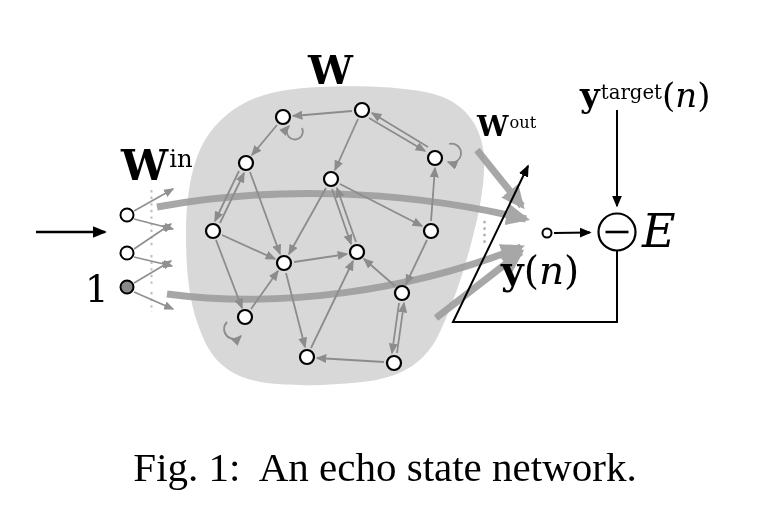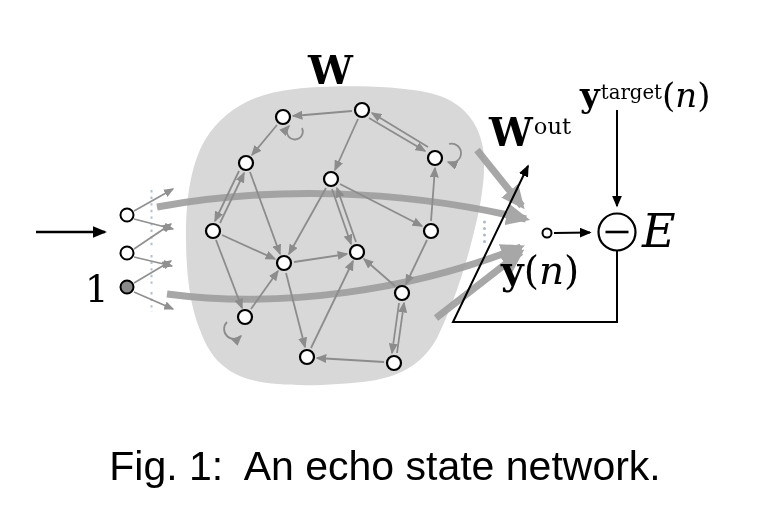--- a/index.html
+++ b/index.html
@@ -4,21 +4,21 @@
 <style>
   html,body{margin:0;padding:0;background:#ffffff;}
   #fig{position:relative;width:770px;height:510px;background:#ffffff;overflow:hidden;
        font-family:"DejaVu Serif",serif;color:#000;}
   #diagram{position:absolute;left:0;top:0;}
   .lbl{position:absolute;line-height:1;white-space:nowrap;color:#000;}
   .lbl b{font-weight:bold;font-style:normal;}
   .lbl i{font-style:italic;}
   .lbl sup{font-size:0.58em;position:relative;top:-0.52em;vertical-align:baseline;margin-left:1px;}
   #caption{position:absolute;left:0;top:443px;width:770px;text-align:center;
-           font-family:Liberation Sans, sans-serif;font-size:41px;white-space:pre;}
+           font-family:Liberation Serif, serif;font-size:41px;white-space:pre;}
 </style>
 </head>
 <body>
 
 <div id="fig">
 
 <svg id="diagram" width="770" height="510" viewBox="0 0 770 510" xmlns="http://www.w3.org/2000/svg">
   <defs>
     <marker id="mThin" viewBox="0 0 6 5" markerWidth="6" markerHeight="5" refX="5.2" refY="2.5" orient="auto">
       <path d="M0,0 L6,2.5 L0,5 Z" fill="#8c8c8c"></path>
@@ -128,24 +128,25 @@
     <line x1="554" y1="233" x2="590" y2="232.5" stroke="#000" stroke-width="2" marker-end="url(#mBlack)"></line>
     <circle cx="547" cy="233" r="4.5" fill="#fff" stroke="#000" stroke-width="2"></circle>
     <circle cx="617" cy="232" r="18.5" fill="#fff" stroke="#000" stroke-width="2.2"></circle>
     <line x1="605.5" y1="232" x2="628.5" y2="232" stroke="#000" stroke-width="2.6"></line>
   </g>
 </svg>
 
 
 <div class="lbl" style="left:85px;top:271px;font-size:37px">1</div>
 
+<div class="lbl" style="left:121px;top:145px;font-size:42px"><b>W</b><sup>in</sup></div>
 
 <div class="lbl" style="left:308px;top:50px;font-size:40px"><b>W</b></div>
 
-<div class="lbl" style="left:489px;top:113px;font-size:39px"><b>W</b><sup>out</sup></div>
+<div class="lbl" style="left:477px;top:113px;font-size:28px"><b>W</b><sup>out</sup></div>
 
 
 <div class="lbl" style="left:501px;top:251px;font-size:39px"><b>y</b><span>(</span><i>n</i><span>)</span></div>
 
 <div class="lbl" style="left:580px;top:78px;font-size:34px"><b>y</b><sup style="top:-0.42em">target</sup><span>(</span><i>n</i><span>)</span></div>
 
 <div class="lbl" style="left:642px;top:208px;font-size:46px;font-style:italic">E</div>
 
 <div id="caption">Fig. 1:  An echo state network.</div>
 

